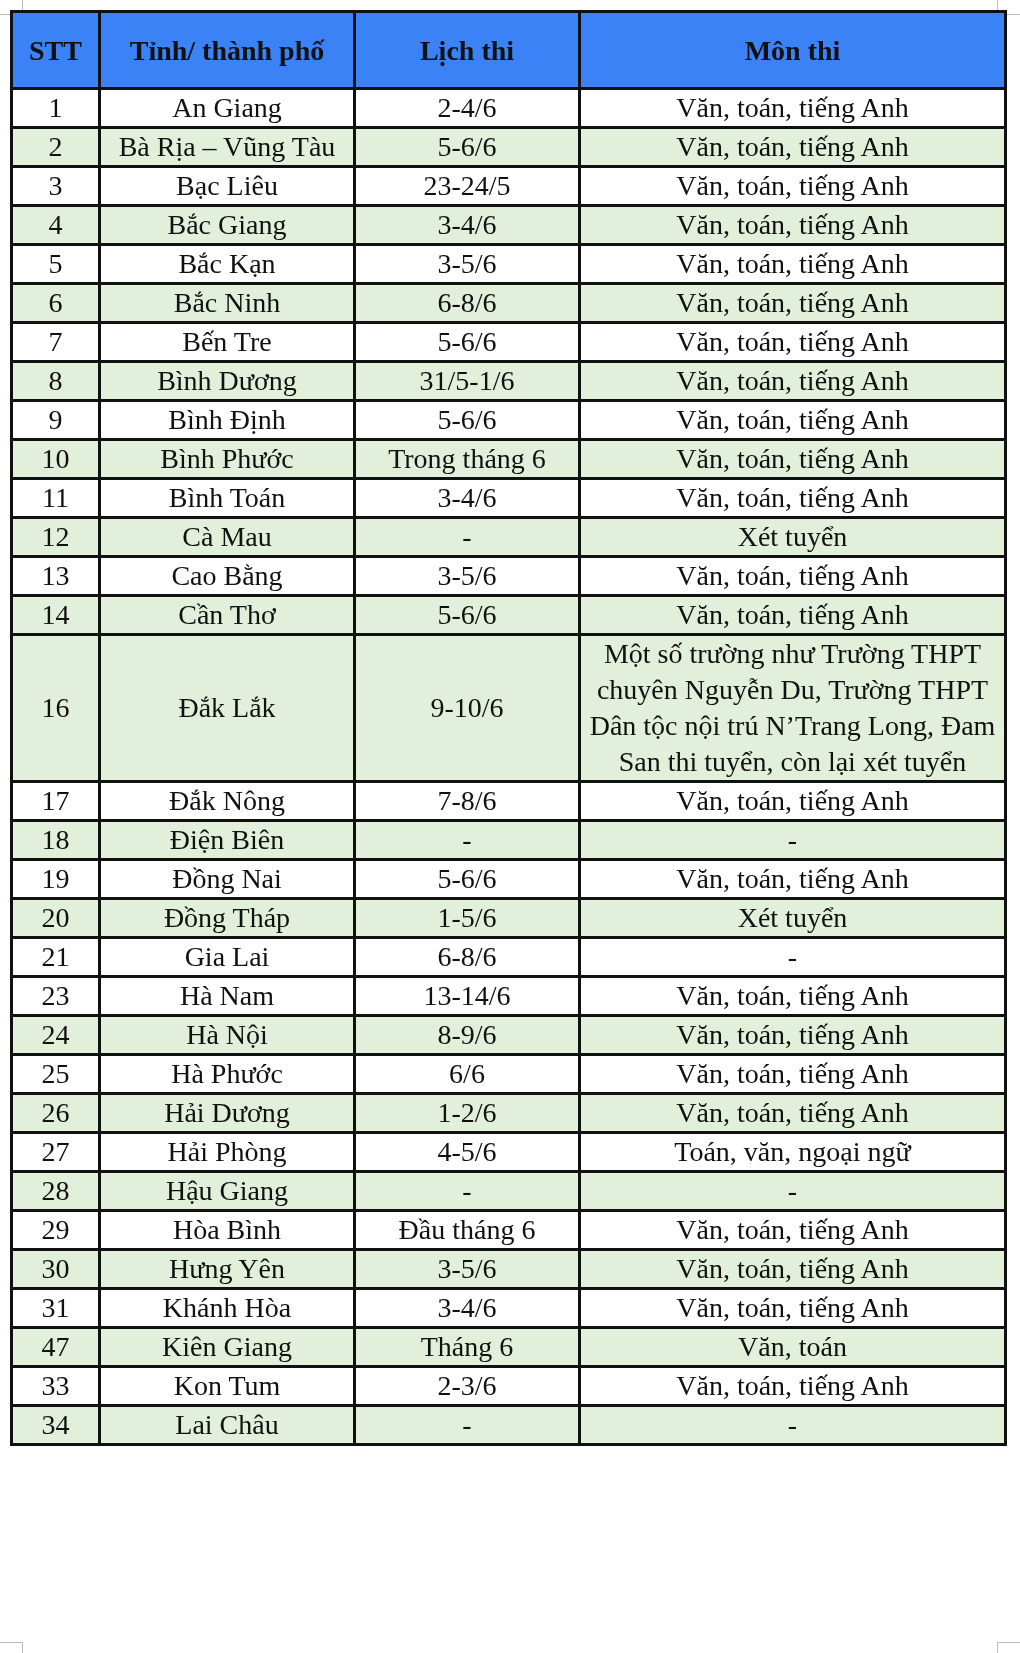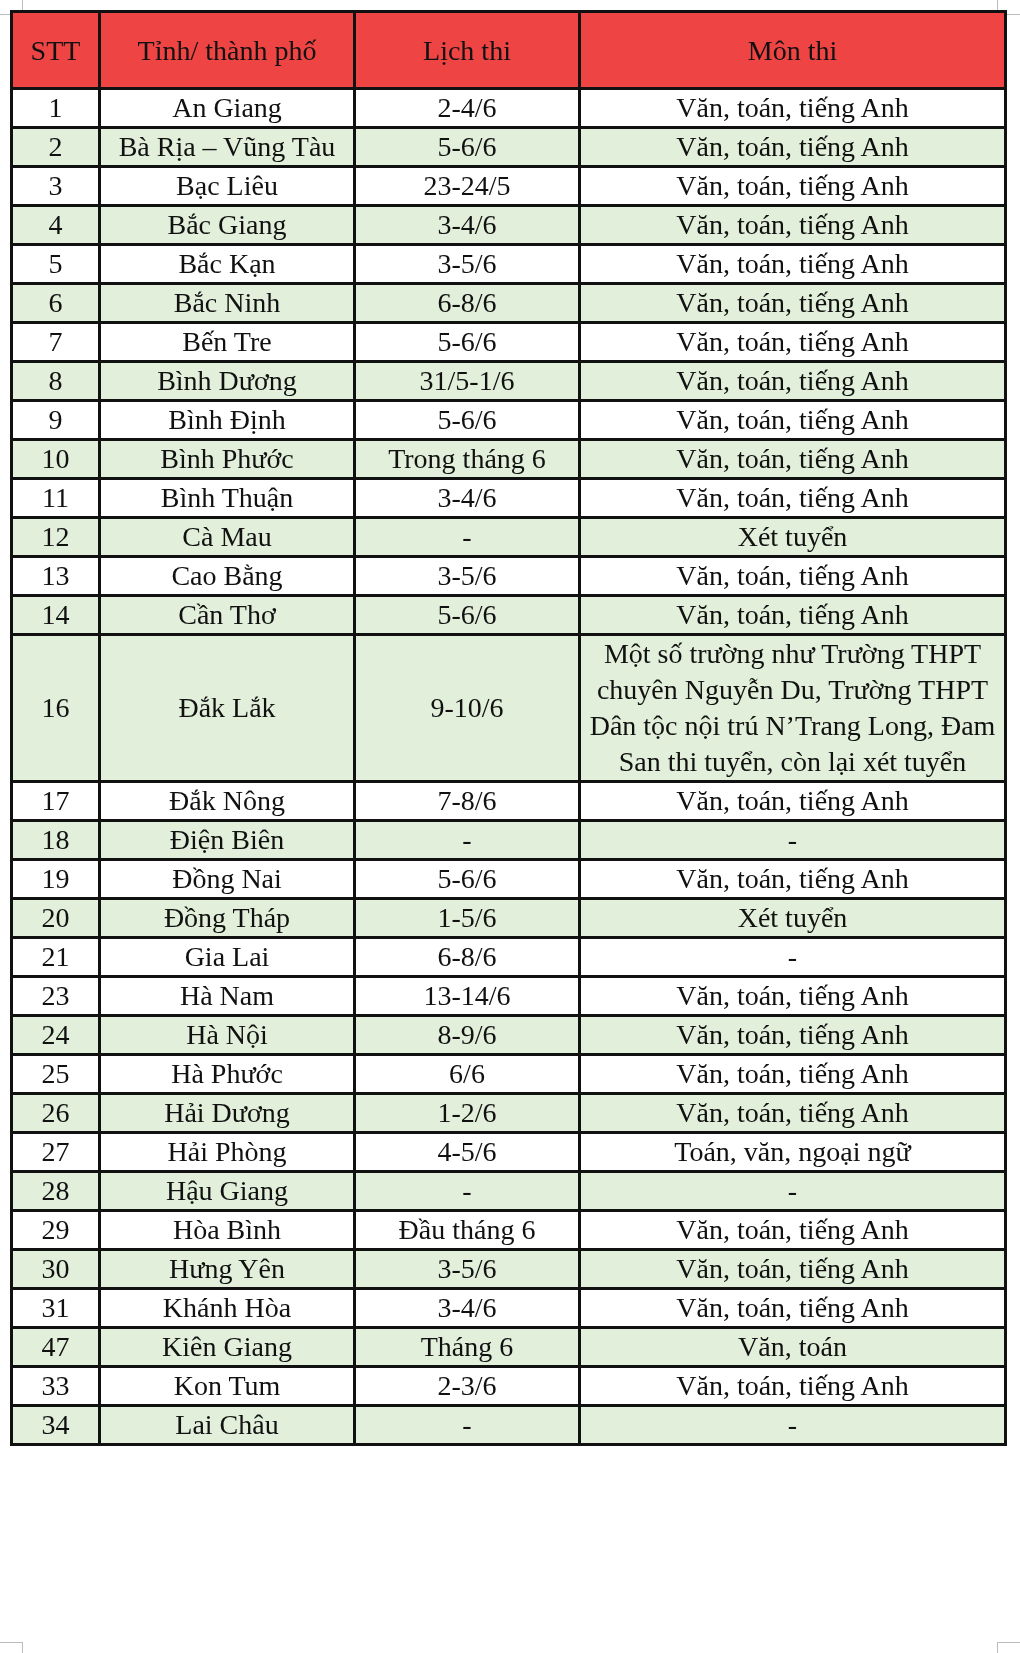--- a/index.html
+++ b/index.html
@@ -4,21 +4,21 @@
 <style>
   html, body { margin:0; padding:0; background:#ffffff; }
   body { width:1020px; height:1653px; position:relative; overflow:hidden; font-family:"Liberation Serif", serif; color:#111; }
   .corner-mark-tl { position:absolute; left:0; top:0; width:22px; height:14px; border-right:1px solid #bbb; border-bottom:1px solid #bbb; }
   .corner-mark-tr { position:absolute; right:0; top:0; width:22px; height:14px; border-left:1px solid #bbb; border-bottom:1px solid #bbb; }
   .corner-mark-bl { position:absolute; left:0; bottom:0; width:22px; height:10px; border-right:1px solid #bbb; border-top:1px solid #bbb; }
   .corner-mark-br { position:absolute; right:0; bottom:0; width:22px; height:10px; border-left:1px solid #bbb; border-top:1px solid #bbb; }
   table { position:absolute; left:10px; top:10px; width:994px; border-collapse:collapse; table-layout:fixed; }
   col.c1 { width:88px; } col.c2 { width:255px; } col.c3 { width:225px; } col.c4 { width:426px; }
   th, td { border:3px solid #111; text-align:center; vertical-align:middle; padding:0 6px; font-size:28px; line-height:36px; }
-  th { font-weight:normal; height:74px; line-height:33px; background:#ef4444; }
+  th { font-weight:bold; height:74px; line-height:33px; background:#3b82f6; }
   td { height:34px; }
   tr.green td { background:#e2efda; }
   tr.white td { background:#ffffff; }
   td.multi { line-height:36px;margin-top:8px; }
 </style>
 </head>
 <body>
 
 <div class="corner-mark-tl"></div>
 <div class="corner-mark-tr"></div>
@@ -96,21 +96,21 @@
         <td>Văn, toán,  tiếng Anh</td>
       </tr>
       <tr class="green">
         <td>10</td>
         <td>Bình Phước</td>
         <td>Trong tháng 6</td>
         <td>Văn, toán,  tiếng Anh</td>
       </tr>
       <tr class="white">
         <td>11</td>
-        <td>Bình Thuận</td>
+        <td>Bình Toán</td>
         <td>3-4/6</td>
         <td>Văn, toán,  tiếng Anh</td>
       </tr>
       <tr class="green">
         <td>12</td>
         <td>Cà Mau</td>
         <td>-</td>
         <td>Xét tuyển</td>
       </tr>
       <tr class="white">

